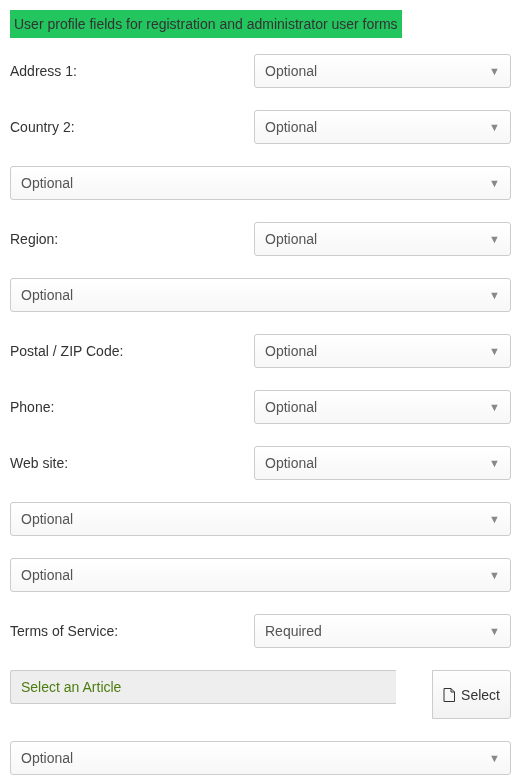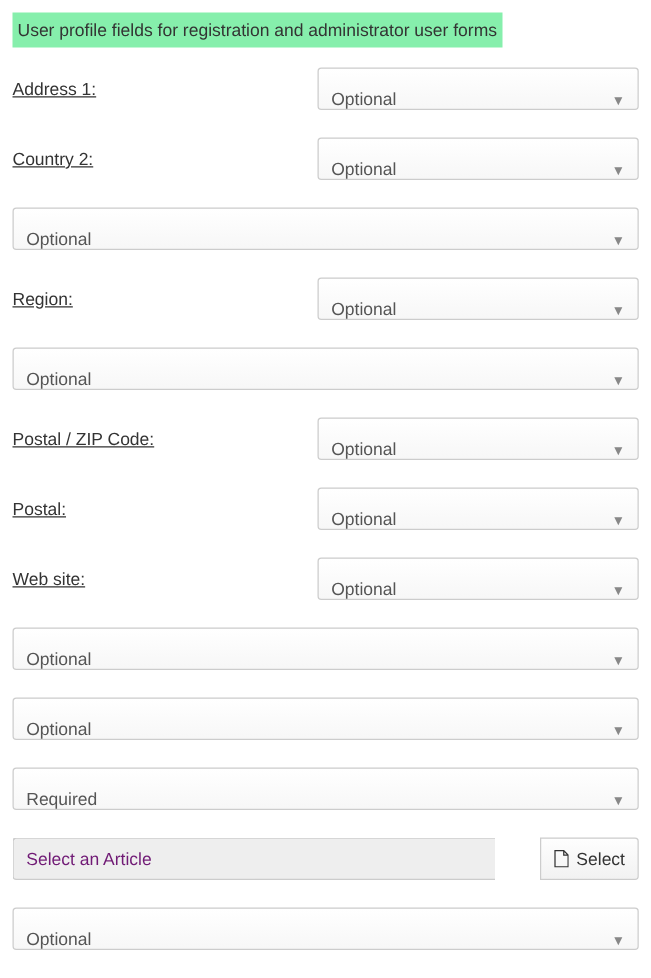--- a/index.html
+++ b/index.html
@@ -5,78 +5,77 @@
     * { box-sizing: border-box; margin: 0; padding: 0; }
     body {
       font-family: Arial, Helvetica, sans-serif;
       font-size: 14px;
       color: #333;
       background: #fff;
       padding: 10px;
       width: 521px;
     }
     .heading {
-      background: #86efac;
+      background: #22c55e;
       color: #333;
       font-size: 14px;
       padding: 6px 4px;
       display: inline-block;
       margin-bottom: 16px;
     }
     .row {
       display: flex;
       align-items: center;
       margin-bottom: 22px;
       min-height: 34px;
     }
     .label {
       width: 244px;
       flex-shrink: 0;
       color: #333;
       font-size: 14px;
-      text-decoration: underline;
     }
     .control-wrap {
       flex: 1;
       display: flex;
     }
     .select {
       flex: 1;
       height: 34px;
       border: 1px solid #ccc;
       border-radius: 3px;
       background: linear-gradient(#fff, #f7f7f7);
       display: flex;
-      align-items: flex-end;
+      align-items: center;
       justify-content: space-between;
       padding: 0 10px;
       cursor: pointer;
       color: #555;
       font-size: 14px;
       box-shadow: inset 0 1px 0 rgba(255,255,255,0.5);
     }
     .select .chev {
       color: #888;
       font-size: 11px;
     }
     .readonly-input {
       flex: 1;
       height: 34px;
       border: 1px solid #ccc;
       border-radius: 3px 0 0 3px;
       background: #eee;
       display: flex;
       align-items: center;
       padding: 12px 10px;
-      color: #701a75;
+      color: #4d7c0f;
       font-size: 14px;
       border-right: none;
     }
     .select-btn {
-      height: 34px;
+      height: 49px;
       border: 1px solid #ccc;
       border-radius: 0 3px 3px 0;
       background: linear-gradient(#fefefe, #f2f2f2);
       display: flex;
       align-items: center;
       gap: 6px;
       padding: 0 10px;
       cursor: pointer;
       color: #333;
       font-size: 14px;
@@ -146,21 +145,21 @@
   <div class="label">Postal / ZIP Code:</div>
   <div class="control-wrap">
     <div class="select">
       <span>Optional</span>
       <span class="chev">▼</span>
     </div>
   </div>
 </div>
 
 <div class="row">
-  <div class="label">Postal:</div>
+  <div class="label">Phone:</div>
   <div class="control-wrap">
     <div class="select">
       <span>Optional</span>
       <span class="chev">▼</span>
     </div>
   </div>
 </div>
 
 <div class="row">
   <div class="label">Web site:</div>
@@ -184,20 +183,21 @@
 <div class="row">
   <div class="control-wrap">
     <div class="select">
       <span>Optional</span>
       <span class="chev">▼</span>
     </div>
   </div>
 </div>
 
 <div class="row">
+  <div class="label">Terms of Service:</div>
   <div class="control-wrap">
     <div class="select">
       <span>Required</span>
       <span class="chev">▼</span>
     </div>
   </div>
 </div>
 
 <div class="row">
   <div class="control-wrap">

